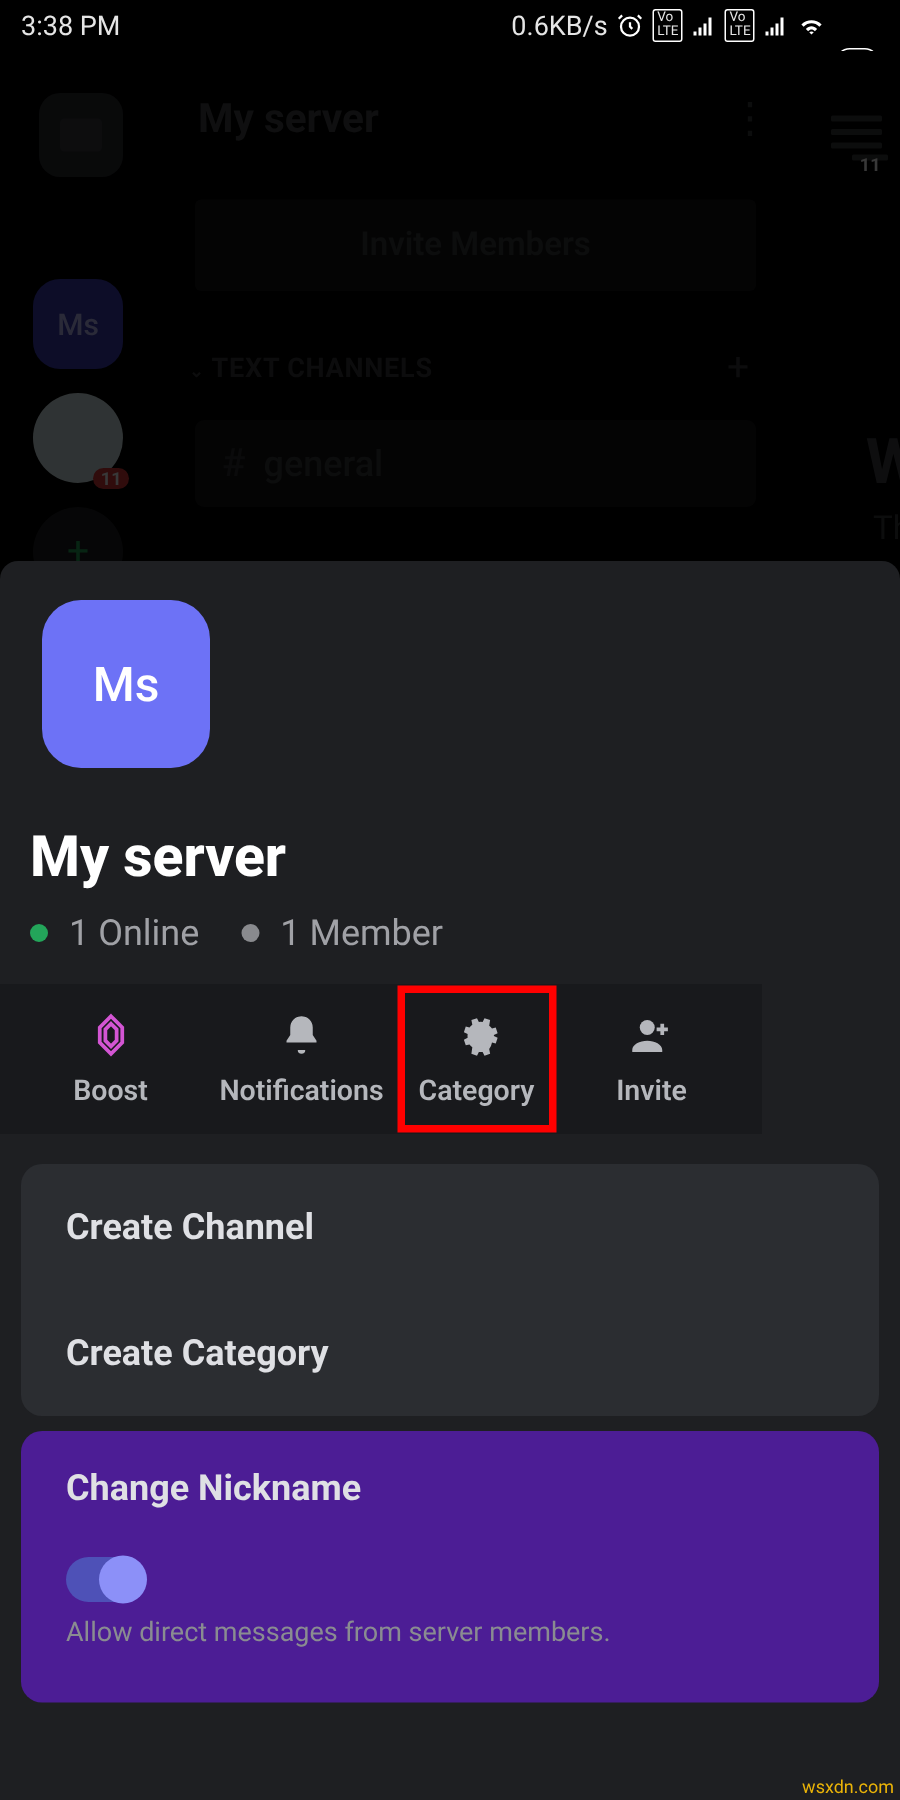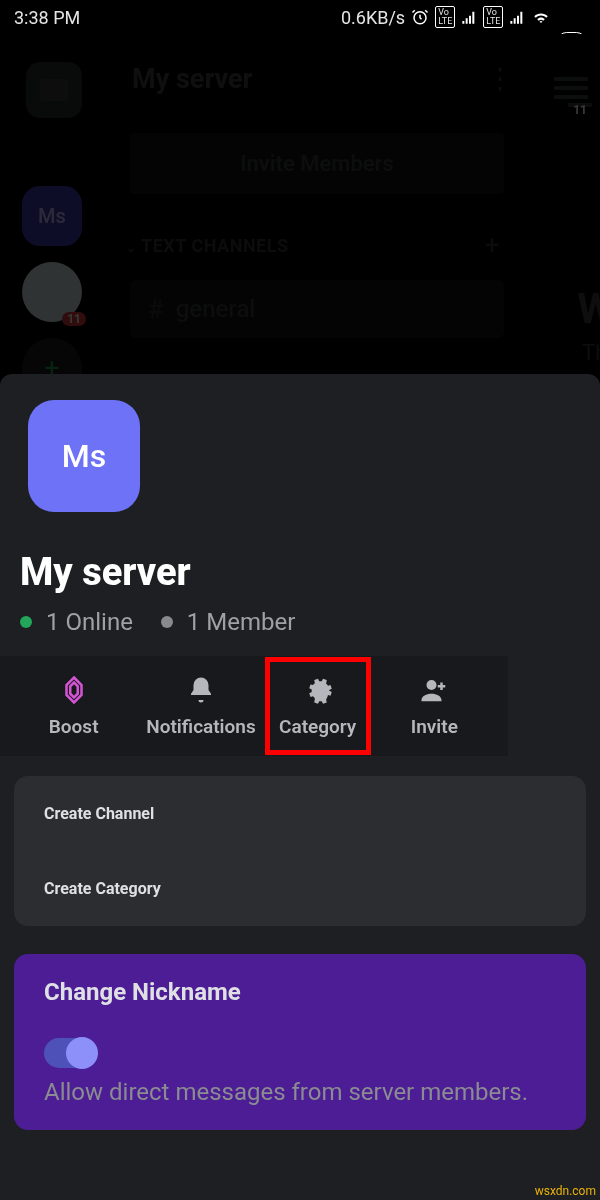--- a/index.html
+++ b/index.html
@@ -203,39 +203,39 @@
     height: 98px; width: 106px;
     display: flex; align-items: center; justify-content: center;
   }
 
   .options {
     position: absolute; left: 14px; top: 402px; width: 572px;
     background: #2b2d31; border-radius: 14px;
   }
   .opt {
     padding: 28px 30px;
-    font-size: 16px; font-weight: 700; color: #dfe0e4;
+    font-size: 24px; font-weight: 700; color: #dfe0e4;
   }
 
   .options2 {
     position: absolute; left: 14px; top: 580px; width: 572px;
     background: #4c1d95; border-radius: 14px;
   }
   .opt2 {
     padding: 24px 30px 12px 30px;
     font-size: 24px; font-weight: 700; color: #dfe0e4;
   }
   .opt-dm {
     padding: 20px 30px 6px 30px;
     display: flex; justify-content: space-between; align-items: center;
   }
   .opt-dm-title { font-size: 24px; font-weight: 700; color: #dfe0e4; }
   .opt-dm-sub {
-    padding: 4px 30px 24px 30px;
-    font-size: 24px; color: #8a8c91;
+    padding: 4px 30px 36px 30px;
+    font-size: 18px; color: #8a8c91;
   }
   .toggle {
     width: 52px; height: 30px; border-radius: 15px;
     background: #4e51b7; position: relative;
   }
   .toggle-knob {
     position: absolute; right: -2px; top: -1px;
     width: 32px; height: 32px; border-radius: 16px;
     background: #8c90f8;
   }

